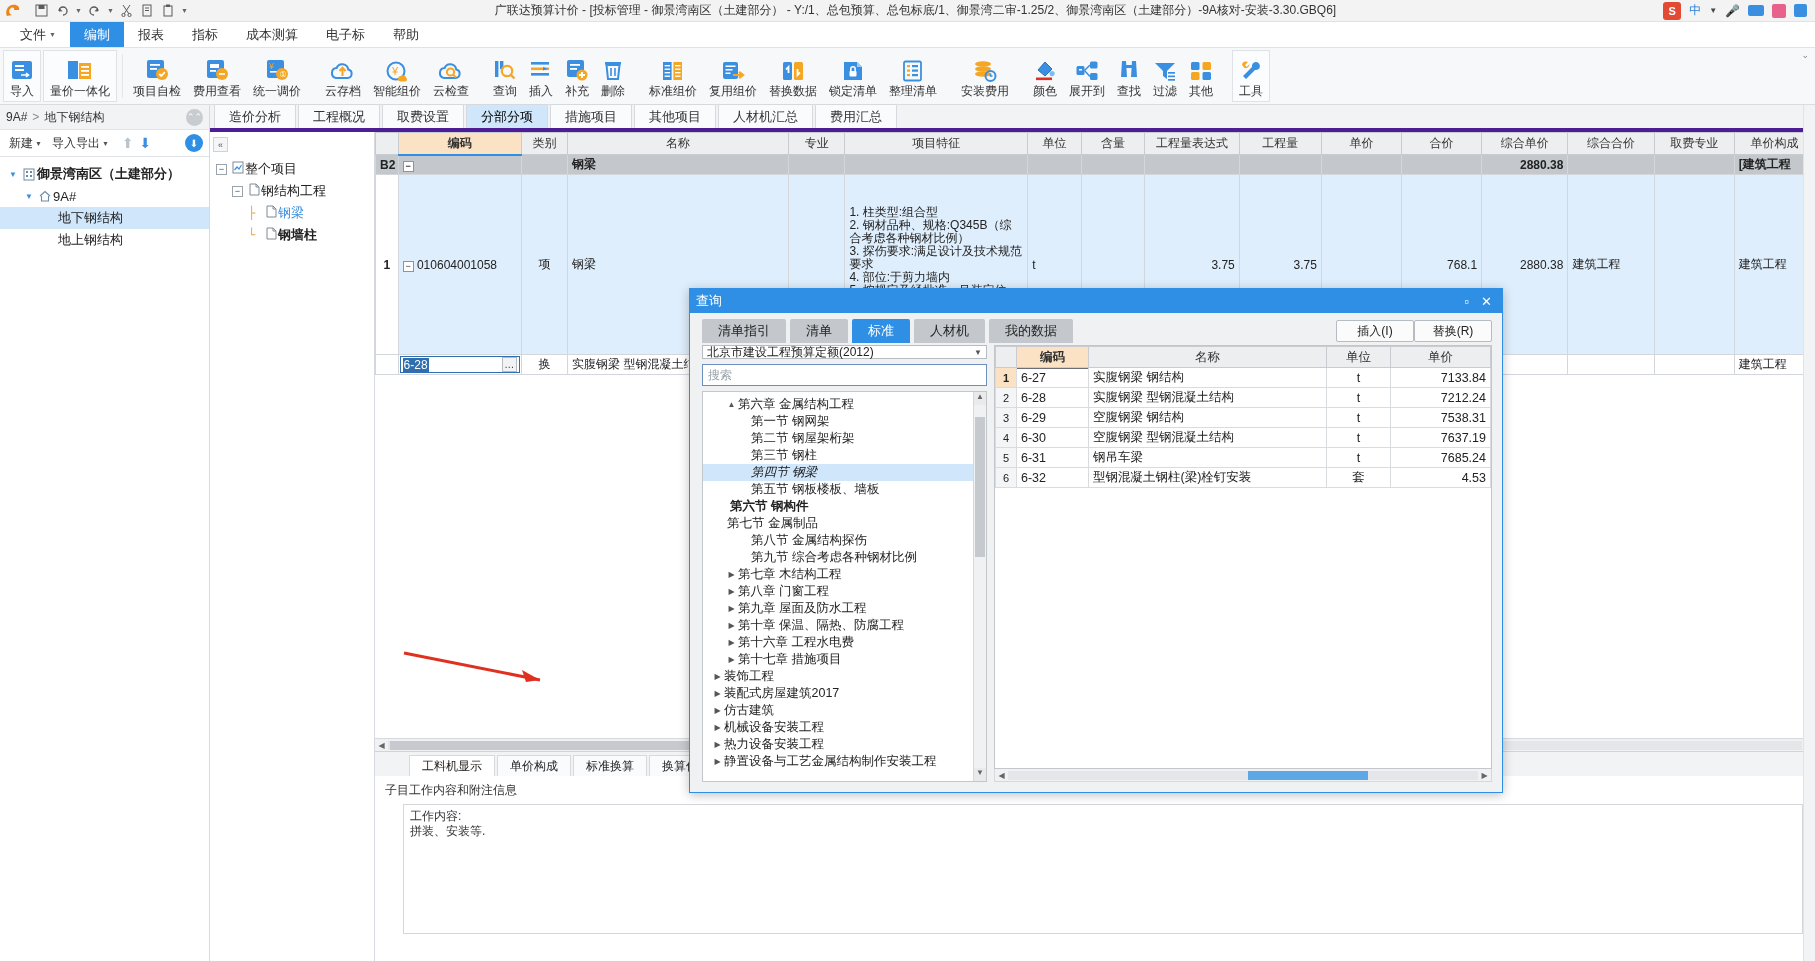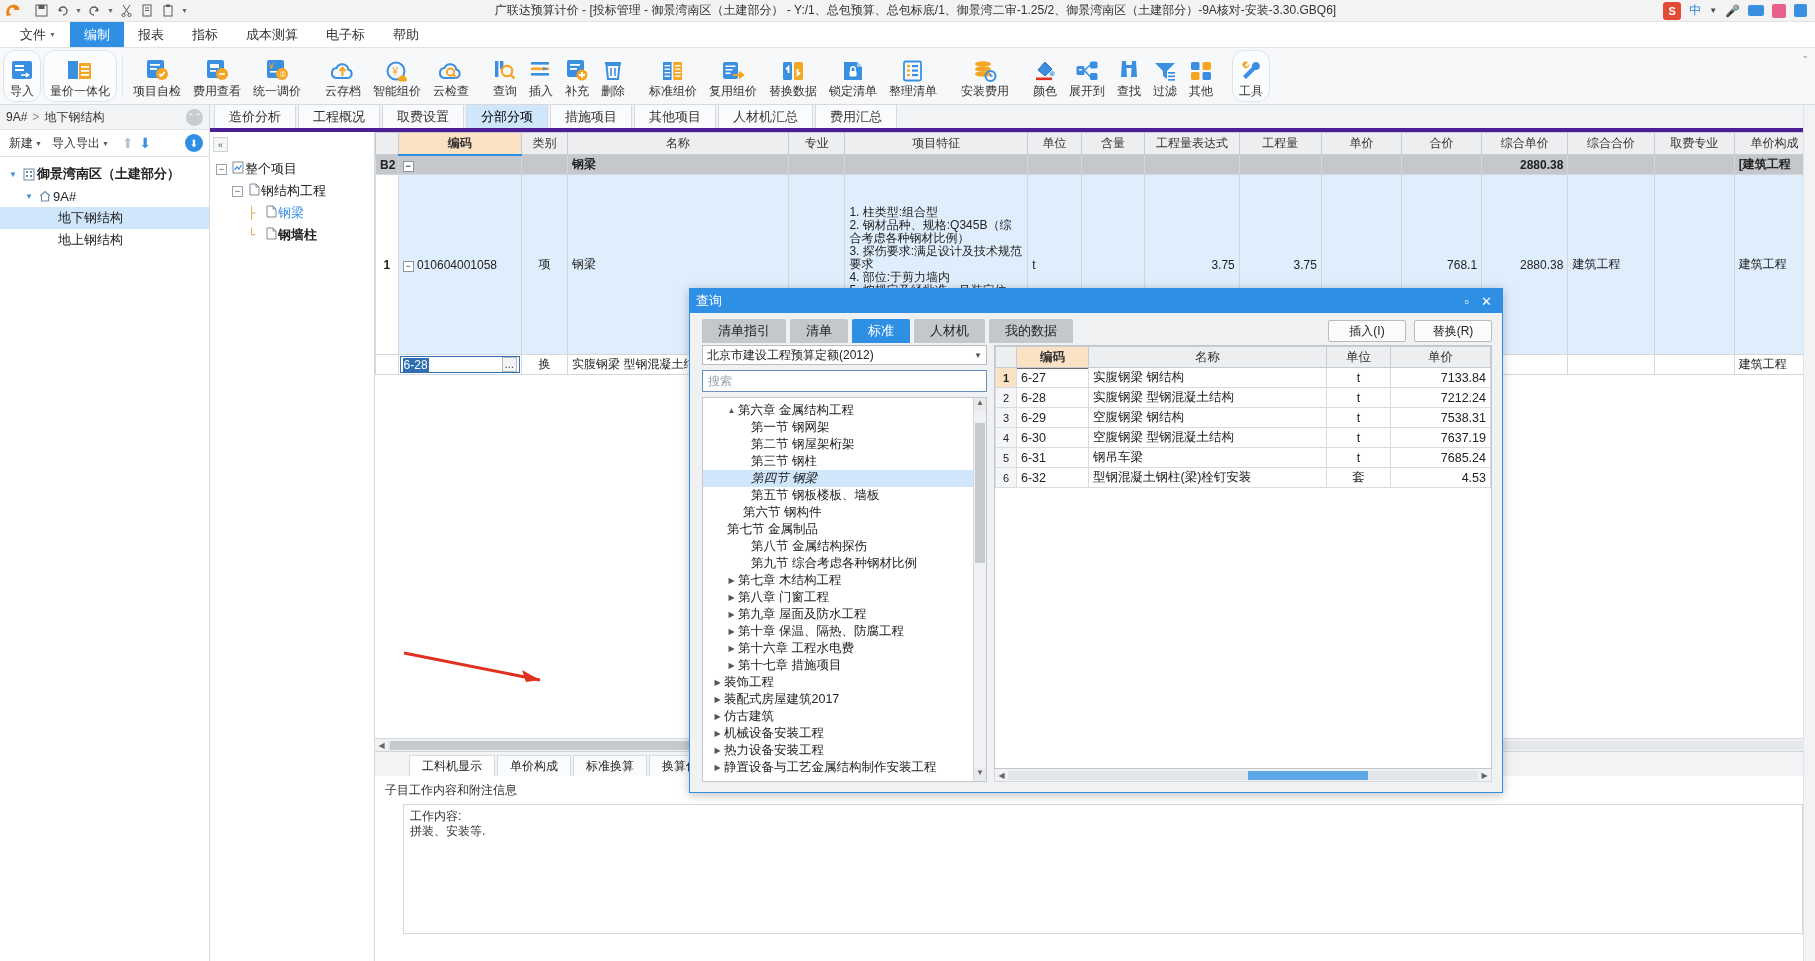--- a/index.html
+++ b/index.html
@@ -54,21 +54,21 @@
   .ribbon{
     height:57px; background:#f7f8fa; border-bottom:1px solid #d9dde2;
     display:flex; align-items:stretch; padding-left:2px; position:relative;
   }
   .rb{
     display:flex; flex-direction:column; align-items:center; justify-content:center;
     padding:2px 6px 1px 6px; min-width:36px; cursor:default;
   }
   .rb .ic{ height:26px; display:flex; align-items:flex-end; justify-content:center; }
   .rb .lb{ font-size:12px; color:#333; margin-top:2px; white-space:nowrap; line-height:14px; }
-  .rb.boxed{ border:1px solid #dfe3e8; background:#fbfcfd; border-radius:12px; margin:2px 1px; }
+  .rb.boxed{ border:1px solid #dfe3e8; background:#fbfcfd; border-radius:0; margin:2px 1px; }
   .rsep{ width:1px; background:#e3e6ea; margin:6px 4px; }
   .rgap{ width:12px; }
   .ribbon-right{ margin-left:auto; display:flex; align-items:flex-start; padding:2px 6px 0 0;}
   .ribbon-caret{ font-size:9px; color:#888; }
 
   
   .body-wrap{ display:flex; height:calc(961px - 22px - 26px - 57px); }
 
   
   .leftpane{ width:210px; border-right:1px solid #d6dade; background:#fff; display:flex; flex-direction:column; }
@@ -188,29 +188,29 @@
     height:24px; background:#2f8fe5; color:#fff; display:flex; align-items:center;
     padding:0 6px; font-size:13px;
   }
   .dlg-title .btns{ margin-left:auto; display:flex; gap:12px; padding-right:4px; font-size:13px;}
   .dlg-tabsrow{ height:32px; display:flex; align-items:center; padding:4px 10px 0 12px; }
   .dtab{
     height:24px; padding:0 16px; display:flex; align-items:center; font-size:13px;
     background:#c4c8cc; color:#222; margin-right:4px; border-radius:2px 2px 0 0;
   }
   .dtab.active{ background:#2f8fe5; color:#fff; }
-  .dlg-actions{ margin-left:auto; display:flex; gap:8px; }
+  .dlg-actions{ margin-left:auto; display:flex; }
   .dbtn{
     height:22px; min-width:78px; padding:0 10px; border:1px solid #b6bcc2; background:#fbfbfc;
     font-size:12px; display:flex; align-items:center; justify-content:center; border-radius:2px;
   }
   .dlg-body{ flex:1; display:flex; padding:0 10px 10px 12px; gap:7px; min-height:0; }
   .dlg-left{ width:285px; display:flex; flex-direction:column; }
   .dd{
-    height:20px; border:1px solid #b6bcc2; background:#fff; display:flex; align-items:center;
+    height:14px; border:1px solid #b6bcc2; background:#fff; display:flex; align-items:center;
     padding:0 4px; font-size:12px;
   }
   .dd .cv{ margin-left:auto; font-size:8px; color:#555; }
   .searchbox{
     height:22px; margin-top:5px; border:1px solid #6b8fbf; background:#fff;
     display:flex; align-items:center; padding:0 5px; font-size:12px; color:#9aa3ab;
   }
   .treebox{ flex:1; margin-top:5px; border:1px solid #c3c7cb; background:#fff; display:flex; min-height:0;}
   .treescroll{ flex:1; overflow:hidden; padding:4px 0; font-size:12.5px;}
   .dnode{ height:17px; display:flex; align-items:center; white-space:nowrap; padding-left:4px;}
@@ -1013,21 +1013,21 @@
             </div>
           <div class="dnode" style="padding-left:48px;">
               <span>第三节 钢柱</span>
             </div>
           <div class="dnode sel" style="padding-left:48px;font-style:italic;">
               <span>第四节 钢梁</span>
             </div>
           <div class="dnode" style="padding-left:48px;">
               <span>第五节 钢板楼板、墙板</span>
             </div>
-          <div class="dnode" style="padding-left:40px;">
+          <div class="dnode" style="padding-left:27px;font-weight:bold;">
               <span>第六节 钢构件</span>
             </div>
           <div class="dnode" style="padding-left:24px;">
               <span>第七节 金属制品</span>
             </div>
           <div class="dnode" style="padding-left:48px;">
               <span>第八节 金属结构探伤</span>
             </div>
           <div class="dnode" style="padding-left:48px;">
               <span>第九节 综合考虑各种钢材比例</span>

